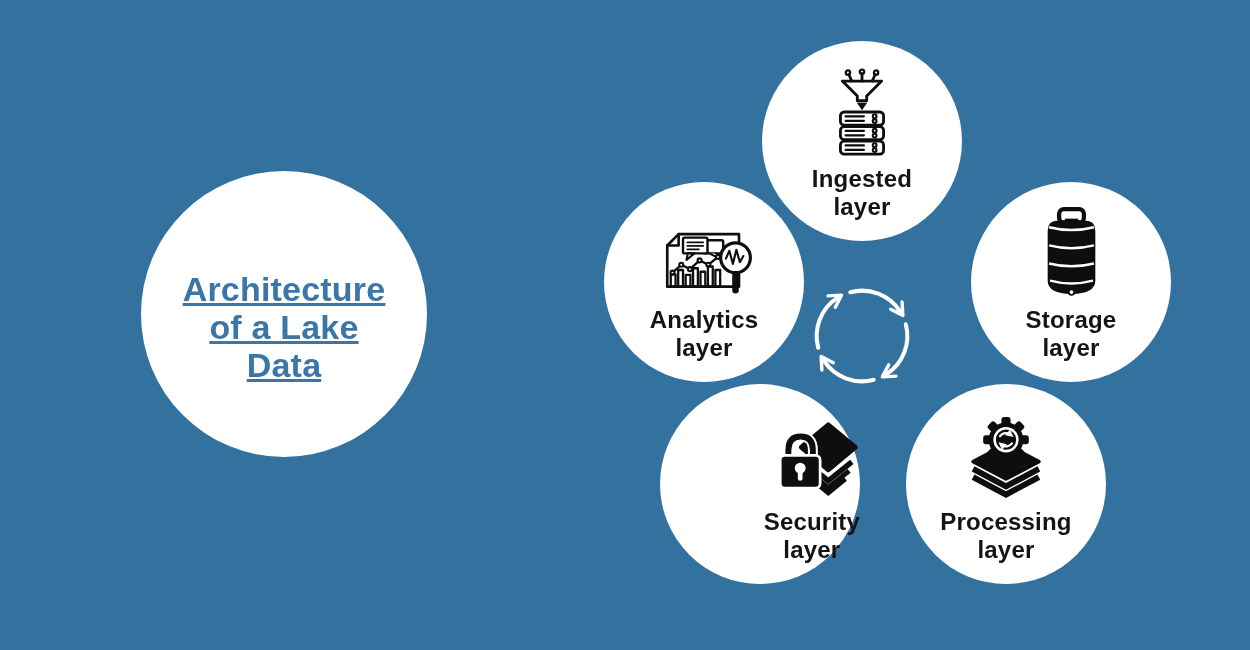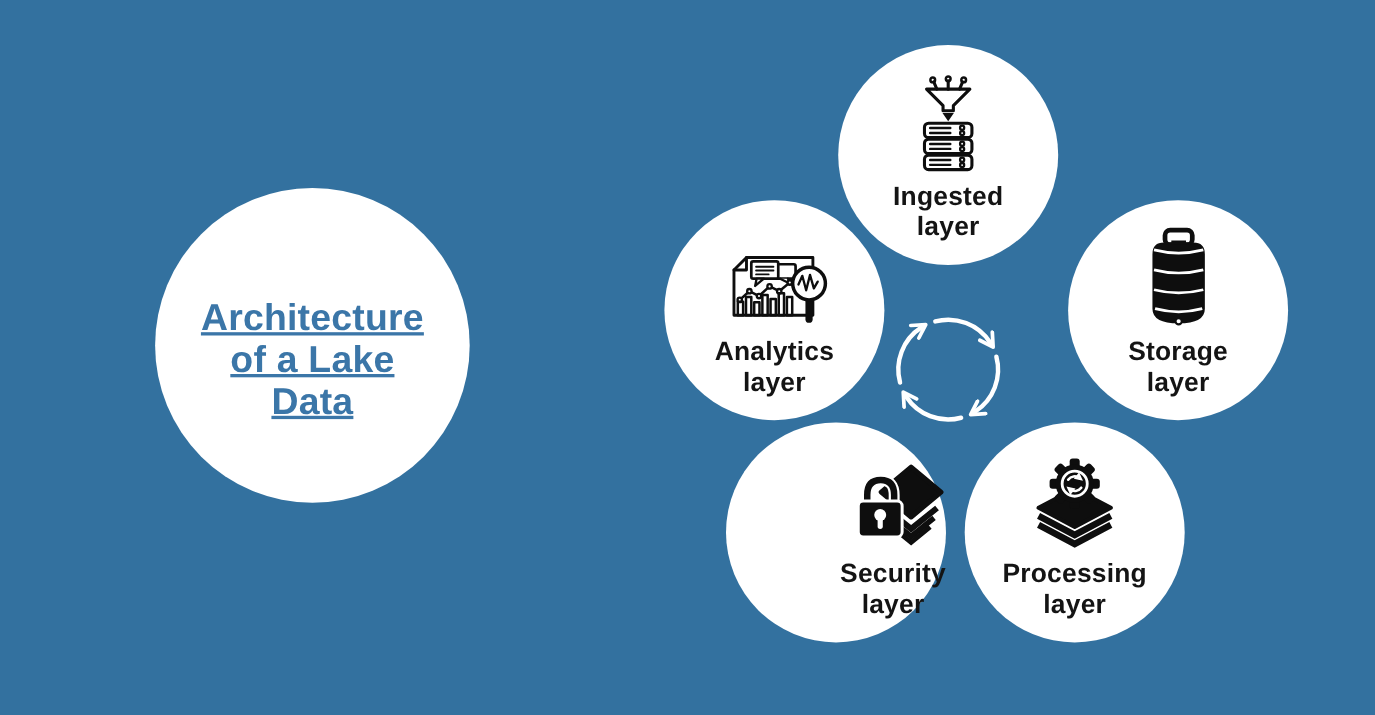--- a/index.html
+++ b/index.html
@@ -21,21 +21,21 @@
   .title-text span { display:block;text-decoration:underline; }
   .node {
     position:absolute; width:200px; height:200px; border-radius:50%;
     background: var(--circle-fill, #fff);
     display:flex; flex-direction:column; align-items:center; text-align:center;
   }
   .node-ingested   { left:762px; top:41px;  }
   .node-storage    { left:971px; top:182px; }
   .node-analytics  { left:604px; top:182px; }
   .node-security   { left:660px; top:384px;align-items:flex-end; }
-  .node-processing { left:877px; top:384px; }
+  .node-processing { left:906px; top:384px; }
   .icon-wrap {
     height:92px; margin-top:24px;
     display:flex; align-items:flex-end; justify-content:center;
     color: var(--icon-ink, #0E0E0E);
   }
   .icon-wrap svg { display:block; }
   .label {
     margin-top:8px; color: var(--label-text, #141414);
     font-size:24px; font-weight:700; line-height:28px; letter-spacing:0.2px;
   }

